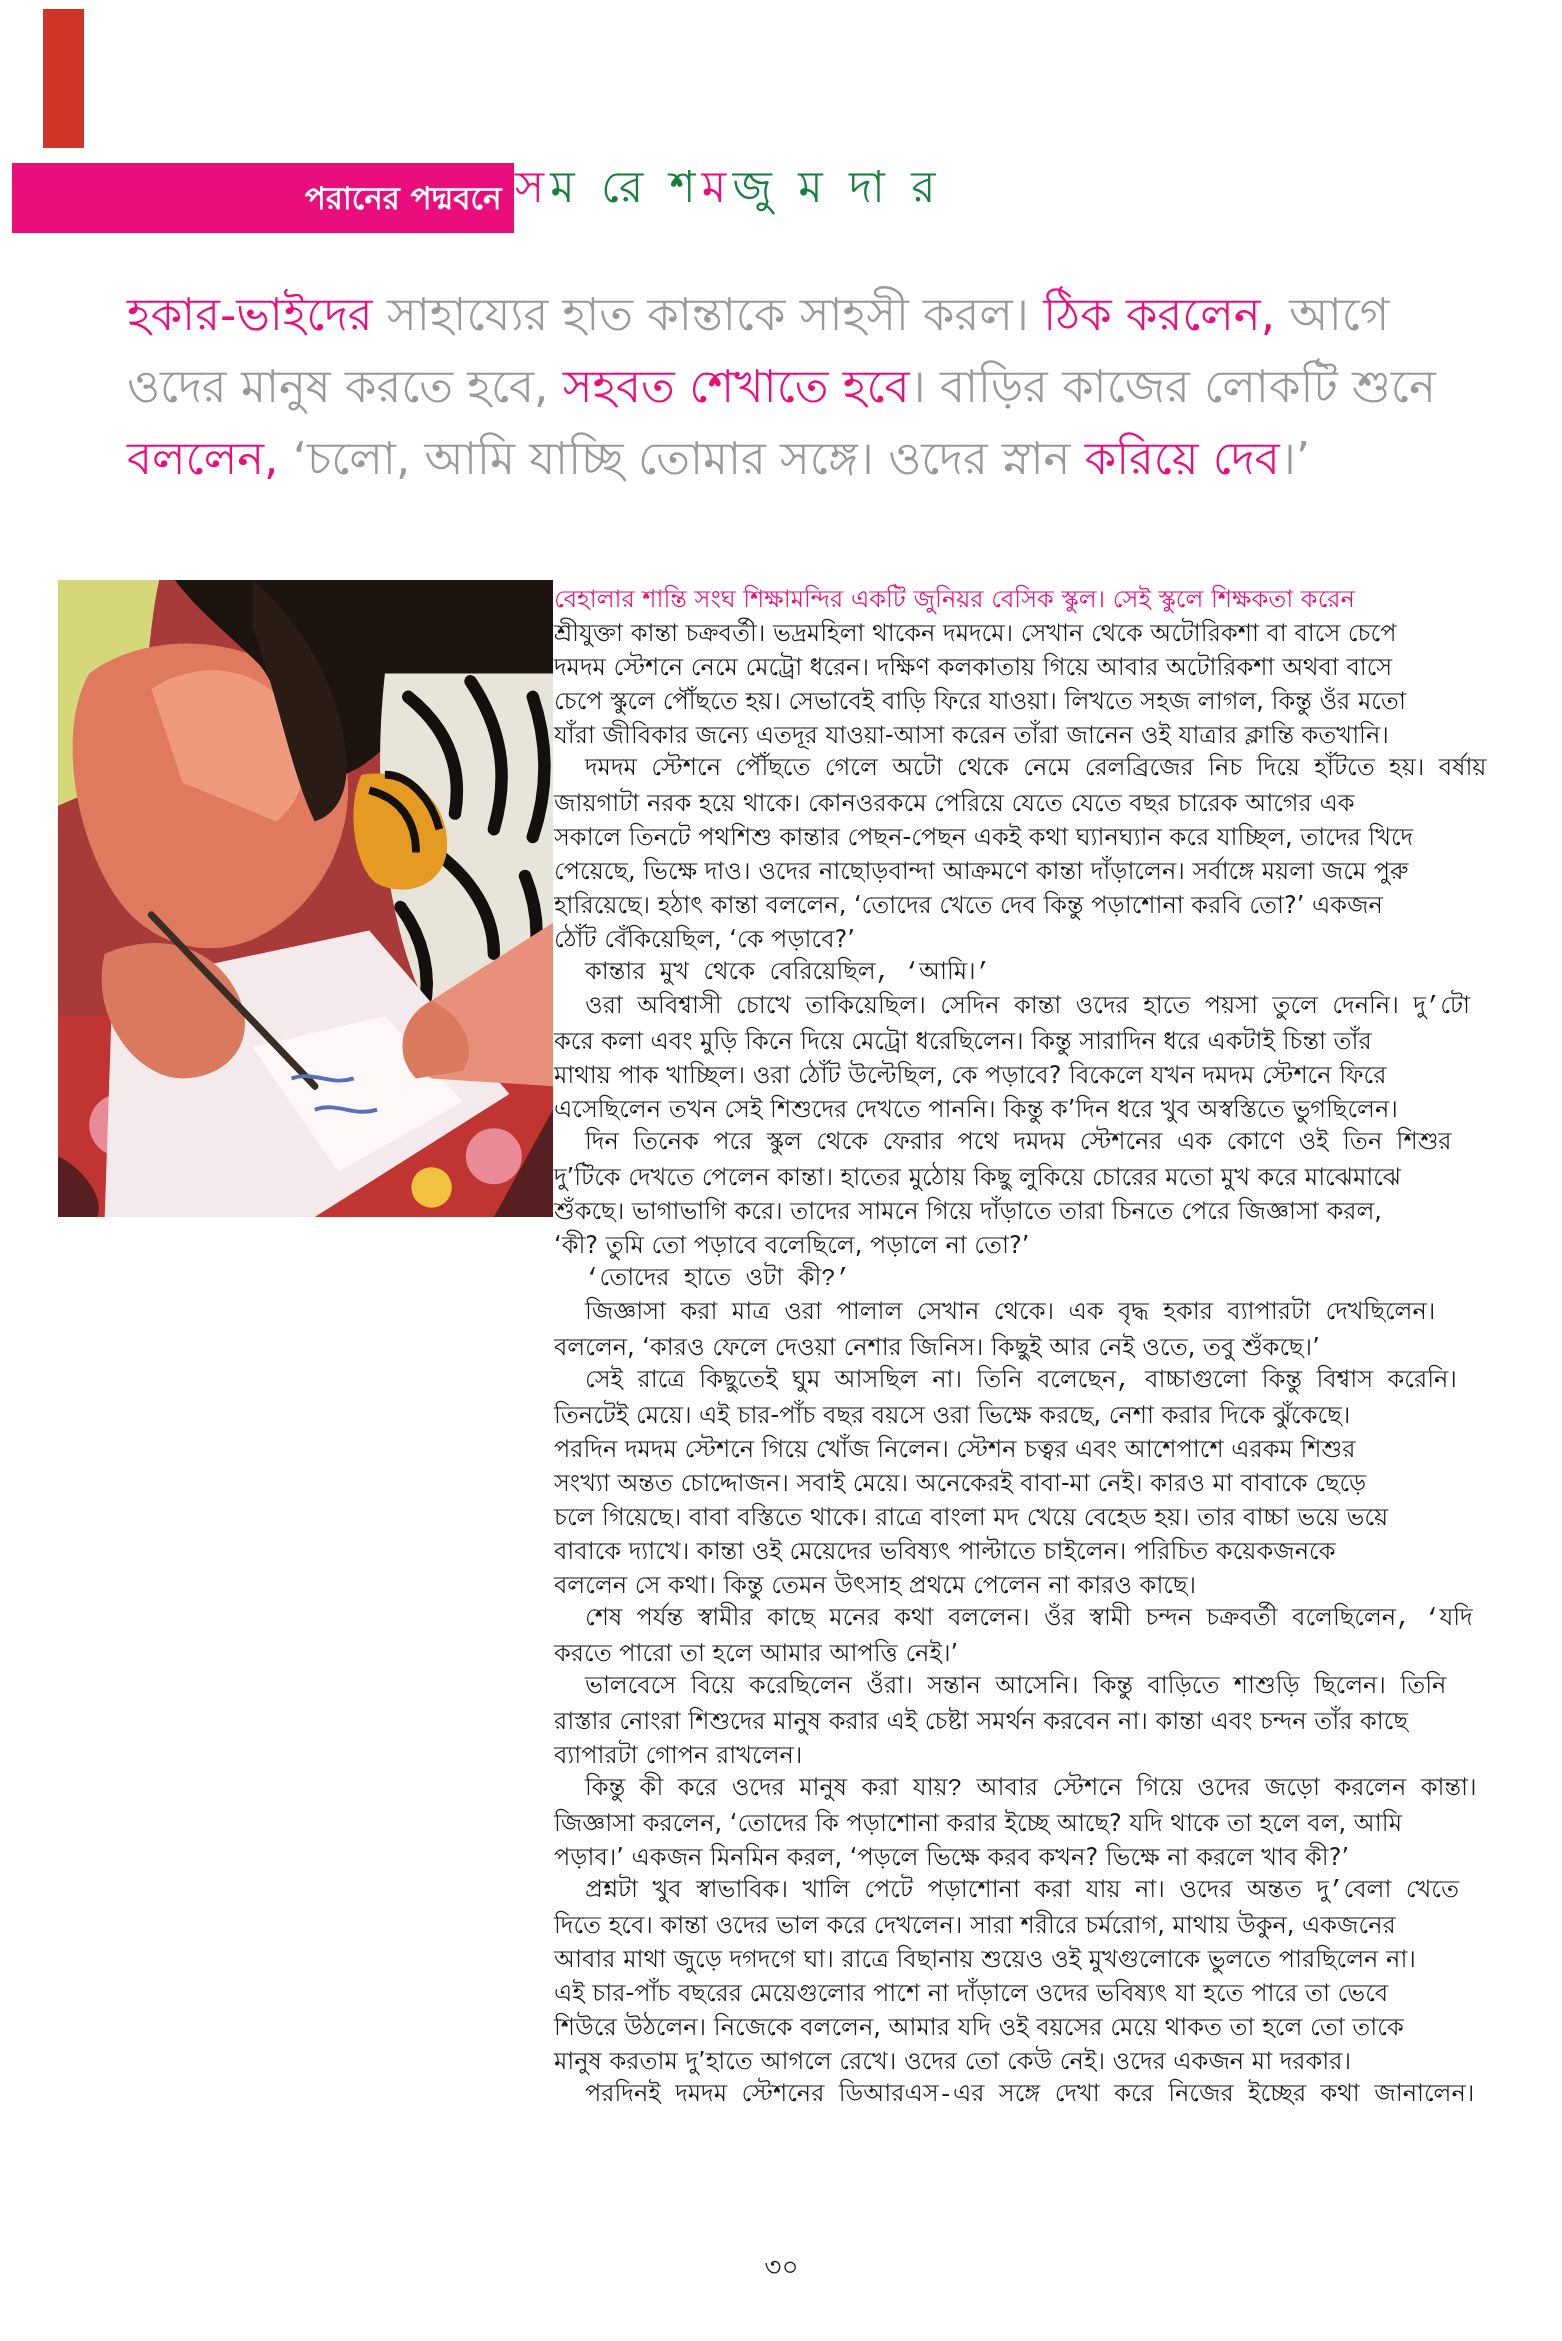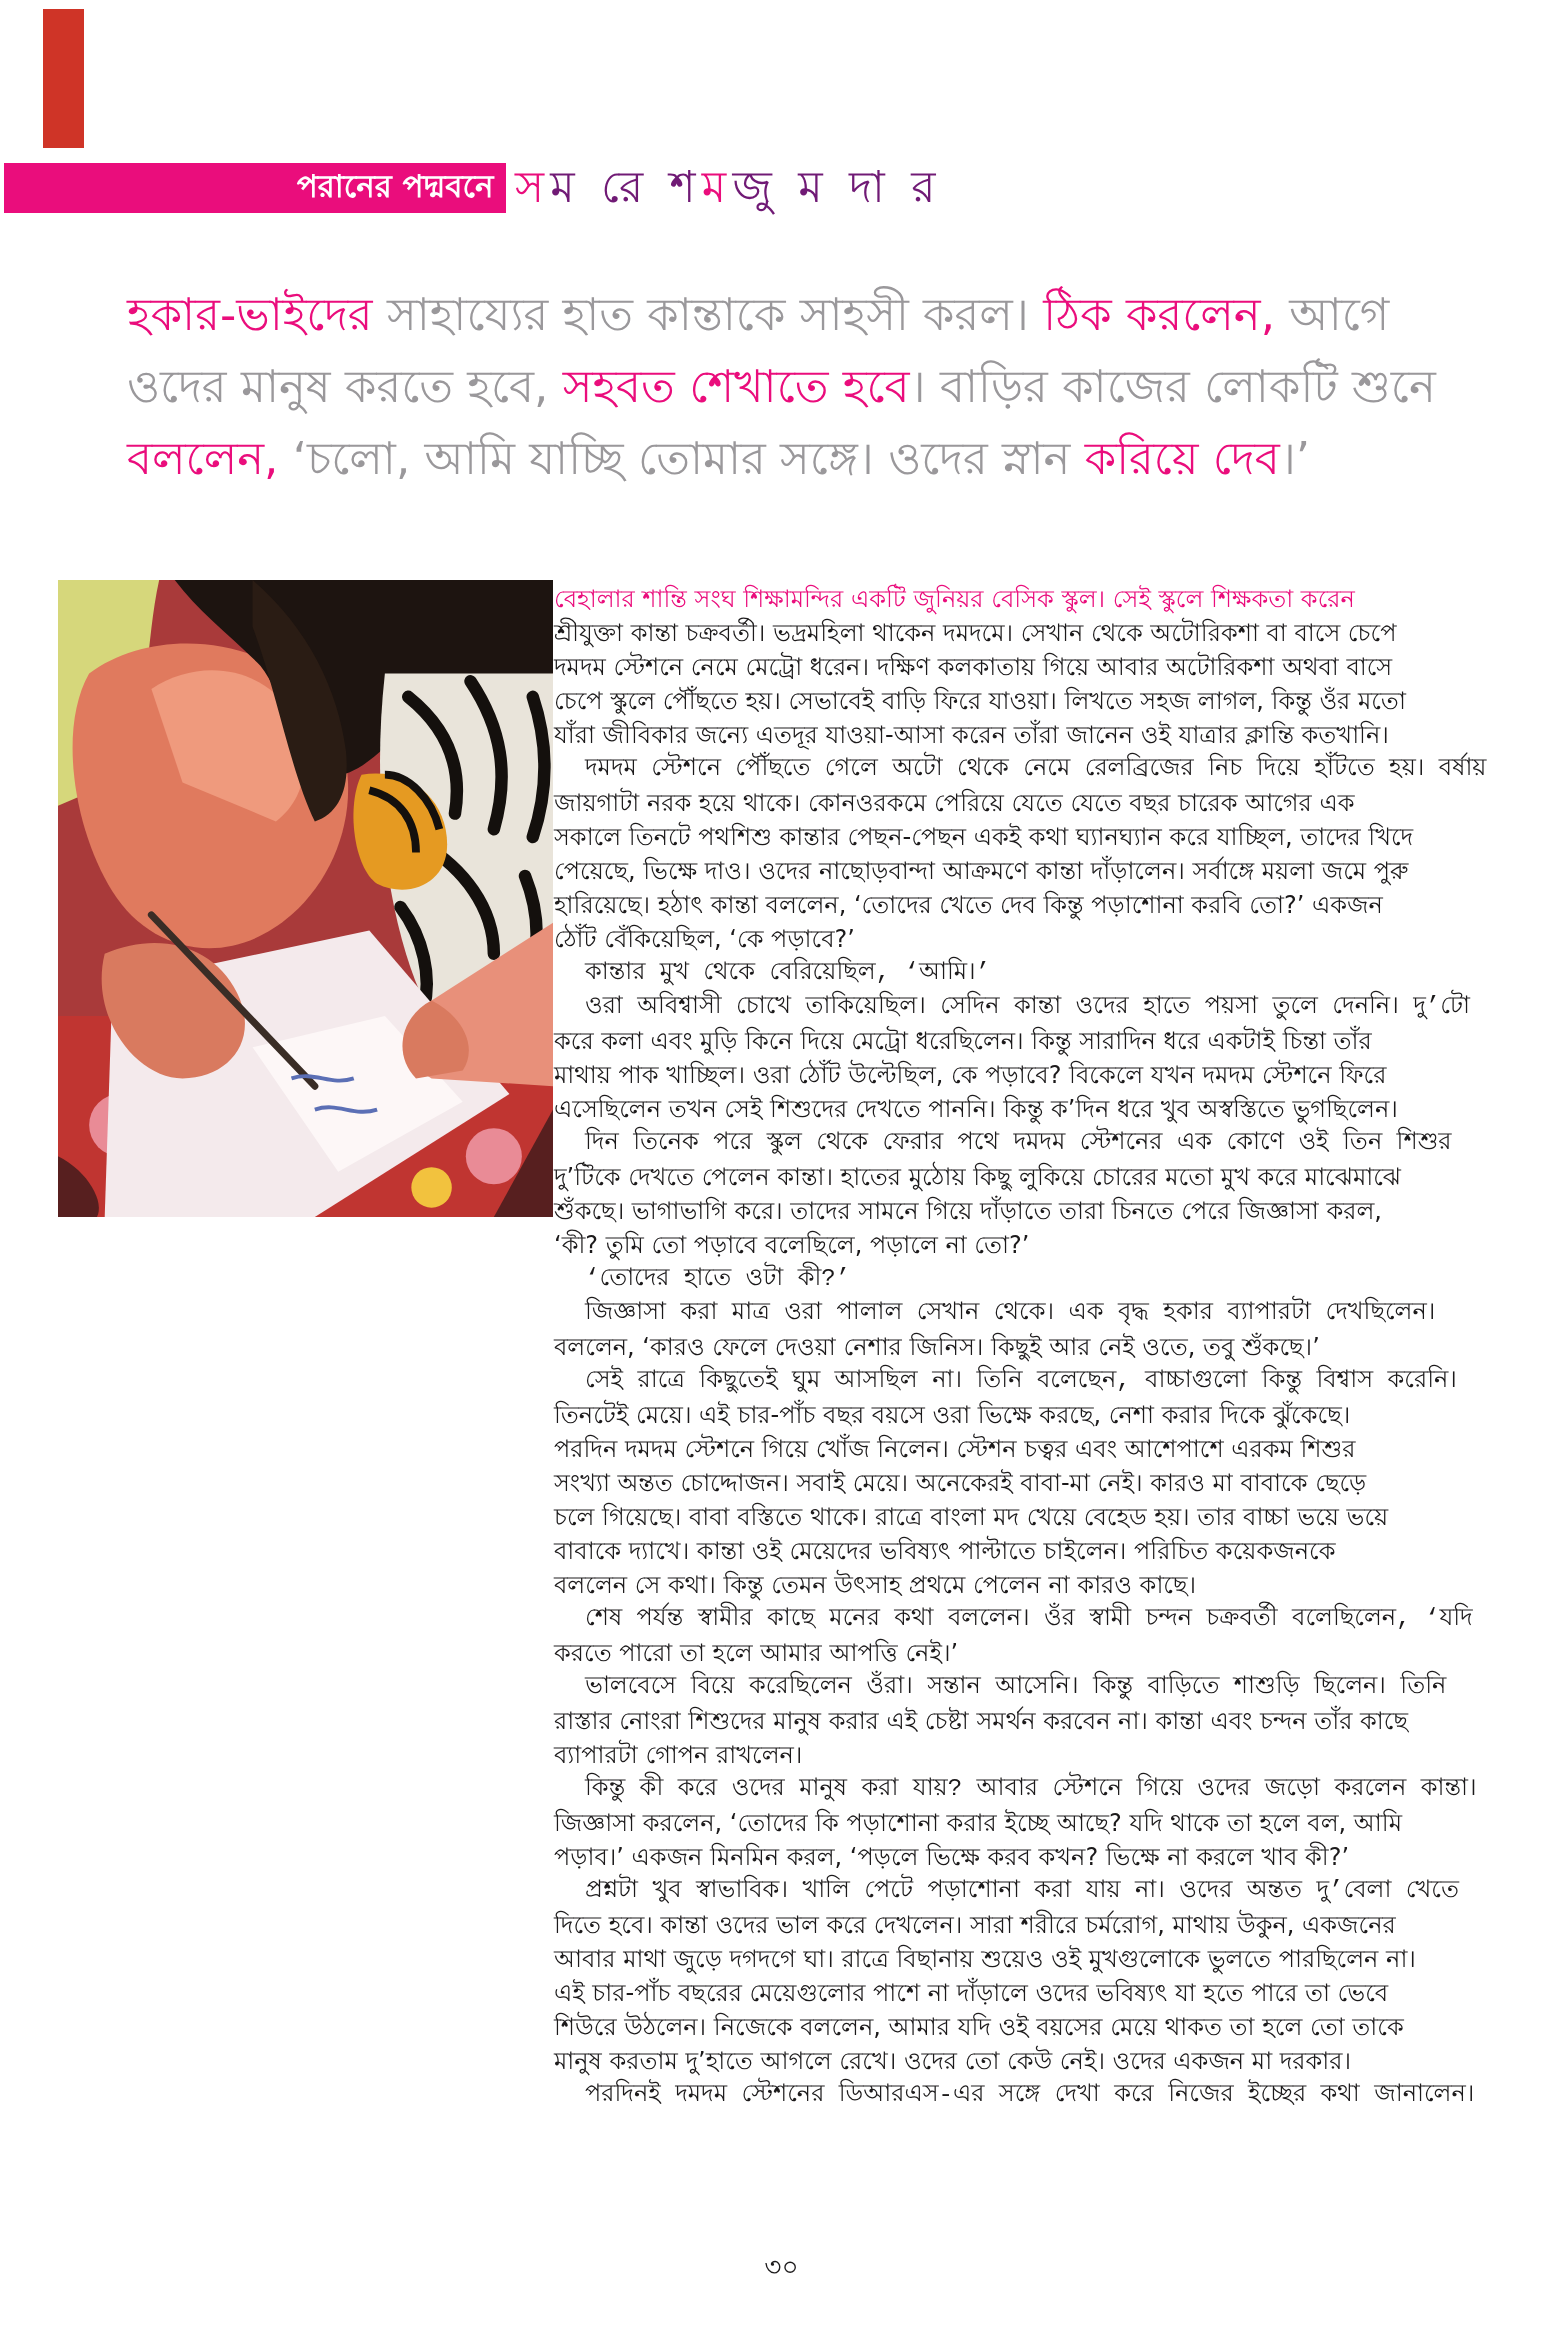--- a/index.html
+++ b/index.html
@@ -14,44 +14,44 @@
     width:1563px;height:2342px;
     background:#ffffff;
     overflow:hidden;
     font-family:"DejaVu Sans", sans-serif;
   }
   .red-mark{
     position:absolute;left:43px;top:9.3px;width:41px;height:139px;
     background:var(--red);
   }
   .section-banner{
-    position:absolute;left:4px;top:163px;width:502px;height:50px;
+    position:absolute;left:12px;top:163px;width:502px;height:70px;
     background:var(--pink);
-    display:flex;align-items:flex-end;justify-content:flex-end;
+    display:flex;align-items:center;justify-content:flex-end;
     box-sizing:border-box;padding-right:12.5px;
   }
   .section-banner .title{
     color:#ffffff;font-size:31px;line-height:53px;white-space:nowrap;
     font-weight:700;
   }
   .author-name{
     position:absolute;left:515px;top:159px;height:62px;
     display:flex;align-items:center;
     font-size:44px;letter-spacing:6.2px;white-space:nowrap;
     font-weight:500;
   }
   .headline{
     position:absolute;left:127px;top:279px;width:1323px;
     font-size:45px;line-height:72px;white-space:nowrap;
     font-weight:500;
   }
   .headline .hl-line{height:72px;}
   .seg-pink{color:var(--pink);}
   .seg-gray{color:var(--gray);text-align:right;}
-  .seg-black{color:#701a75;}
+  .seg-black{color:#15803d;}
   .photo-frame{
     position:absolute;left:58px;top:580px;width:495px;height:637px;
     overflow:hidden;background:#b2383b;
   }
   .photo-frame svg{display:block;width:100%;height:100%;}
   .body-col{
     position:absolute;left:554px;top:582px;width:969px;
     font-size:24px;color:var(--ink);
   }
   .body-line{

